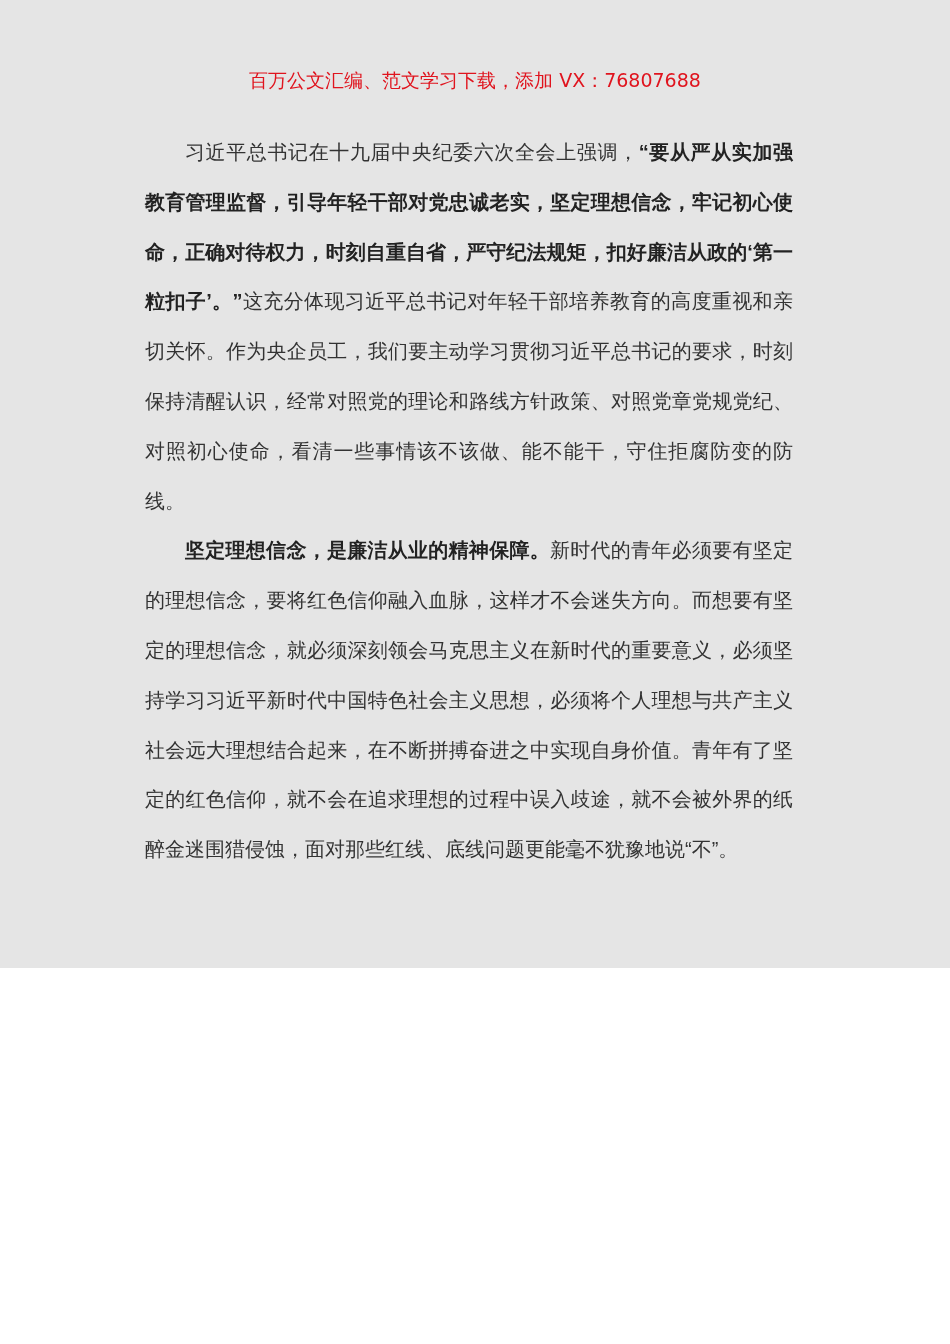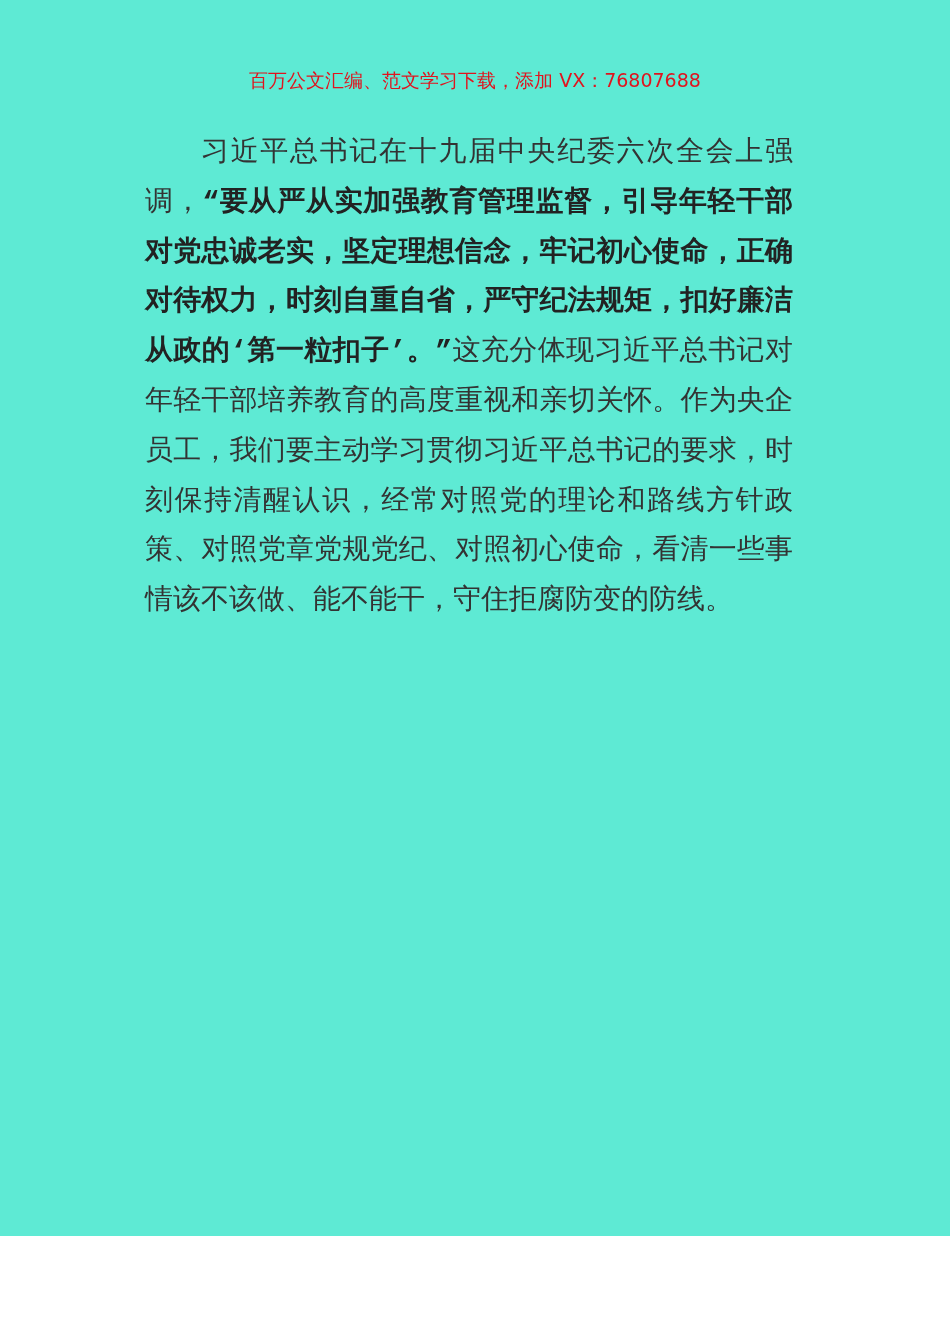--- a/index.html
+++ b/index.html
@@ -1,33 +1,34 @@
 <!DOCTYPE html>
 <html><head>
 <meta charset="utf-8">
 <style>
   html, body { margin: 0; padding: 0; background: #ffffff; }
   body { width: 950px; height: 1344px; position: relative; overflow: hidden; }
-  .page { position: absolute; left: 0; top: 0; width: 950px; height: 1236px; background: #5eead4; }
+  .page { position: absolute; left: 0; top: 0; width: 950px; height: 968px; background: #e5e5e5; }
   .header {
     position: absolute; left: 0; top: 66px; width: 950px; text-align: center;
     font-family: "DejaVu Sans", "Liberation Sans", sans-serif;
     font-size: 19px; color: #e0141e; letter-spacing: 0px; line-height: 28px;
   }
   .body-text {
     position: absolute; left: 145px; top: 128px; width: 648px;
-    font-family: Liberation Mono, monospace;
-    font-size: 28px; line-height: 49.8px; color: #333333;
+    font-family: Liberation Sans, sans-serif;
+    font-size: 20px; line-height: 49.8px; color: #333333;
     text-align: justify;
   }
   .para { margin: 0; text-indent: 2em; text-align: justify; }
   .bold { font-weight: bold; color: #222222; }
 </style>
 </head>
 <body>
 
 <div class="page">
   <div class="header">百万公文汇编、范文学习下载，添加 VX：76807688</div>
 
   <div class="body-text">
     <p class="para"><span>习近平总书记在十九届中央纪委六次全会上强调，</span><span class="bold">“要从严从实加强教育管理监督，引导年轻干部对党忠诚老实，坚定理想信念，牢记初心使命，正确对待权力，时刻自重自省，严守纪法规矩，扣好廉洁从政的‘第一粒扣子’。”</span><span>这充分体现习近平总书记对年轻干部培养教育的高度重视和亲切关怀。作为央企员工，我们要主动学习贯彻习近平总书记的要求，时刻保持清醒认识，经常对照党的理论和路线方针政策、对照党章党规党纪、对照初心使命，看清一些事情该不该做、能不能干，守住拒腐防变的防线。</span></p>
+    <p class="para"><span class="bold">坚定理想信念，是廉洁从业的精神保障。</span><span>新时代的青年必须要有坚定的理想信念，要将红色信仰融入血脉，这样才不会迷失方向。而想要有坚定的理想信念，就必须深刻领会马克思主义在新时代的重要意义，必须坚持学习习近平新时代中国特色社会主义思想，必须将个人理想与共产主义社会远大理想结合起来，在不断拼搏奋进之中实现自身价值。青年有了坚定的红色信仰，就不会在追求理想的过程中误入歧途，就不会被外界的纸醉金迷围猎侵蚀，面对那些红线、底线问题更能毫不犹豫地说“不”。</span></p>
   </div>
 </div>
 
 </body></html>

